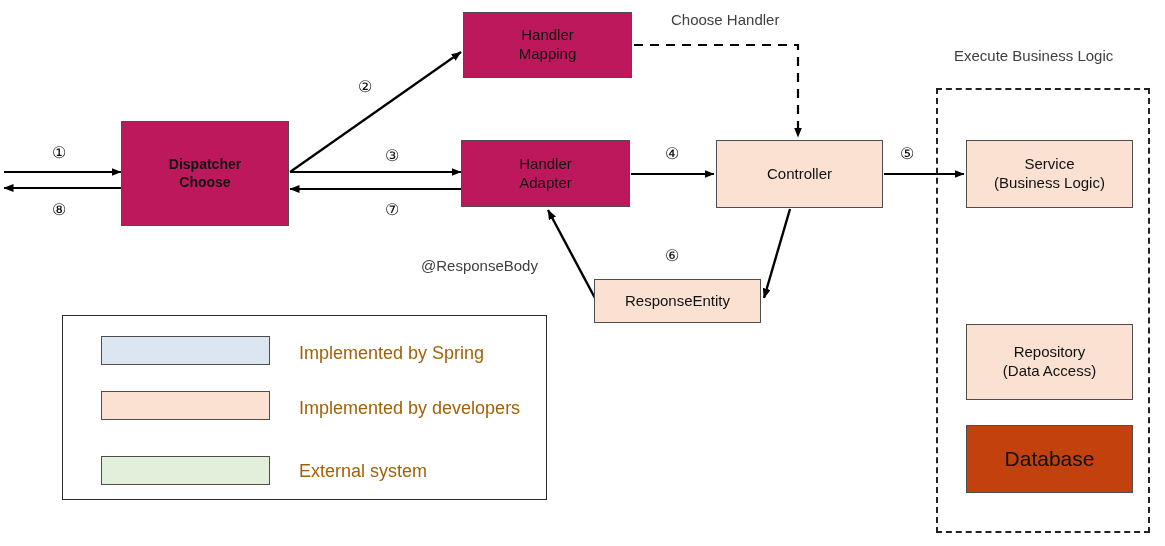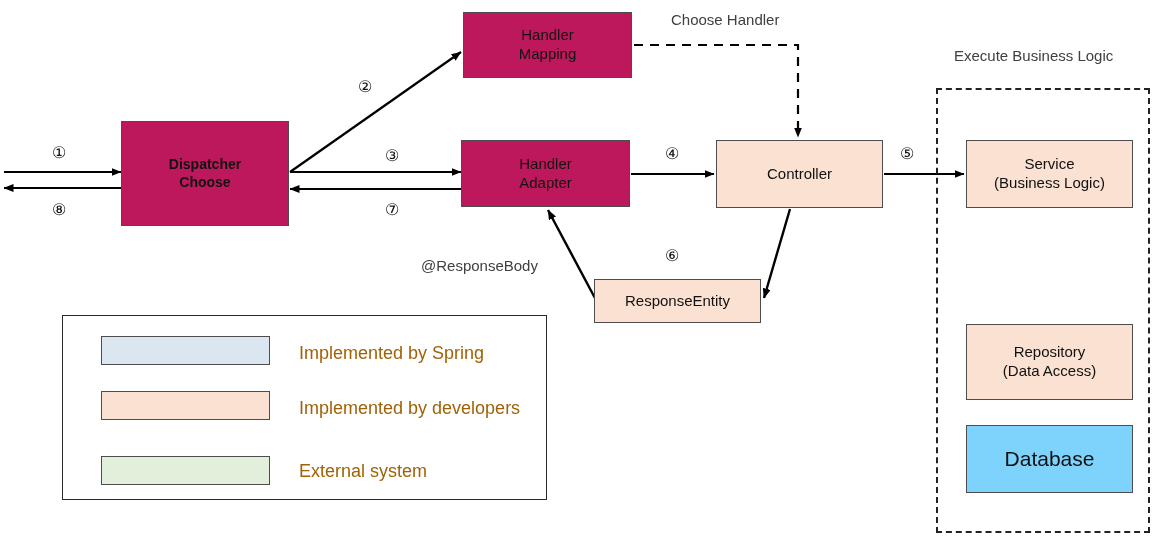--- a/index.html
+++ b/index.html
@@ -33,21 +33,21 @@
     display: flex;
     align-items: center;
     justify-content: center;
     text-align: center;
     line-height: 1.25;
     font-size: 15px;
     color: #111111;
   }
   .node.spring   { background: #be185d; }
   .node.dev      { background: #fae1d1; }
-  .node.external { background: #7dd3fc; }
+  .node.external { background: #c2410c; }
   .node.bold {
     font-weight: bold;
     font-size: 14px;
   }
   .node.big {
     font-size: 21px;
   }
   .label {
     position: absolute;
     font-size: 15px;

